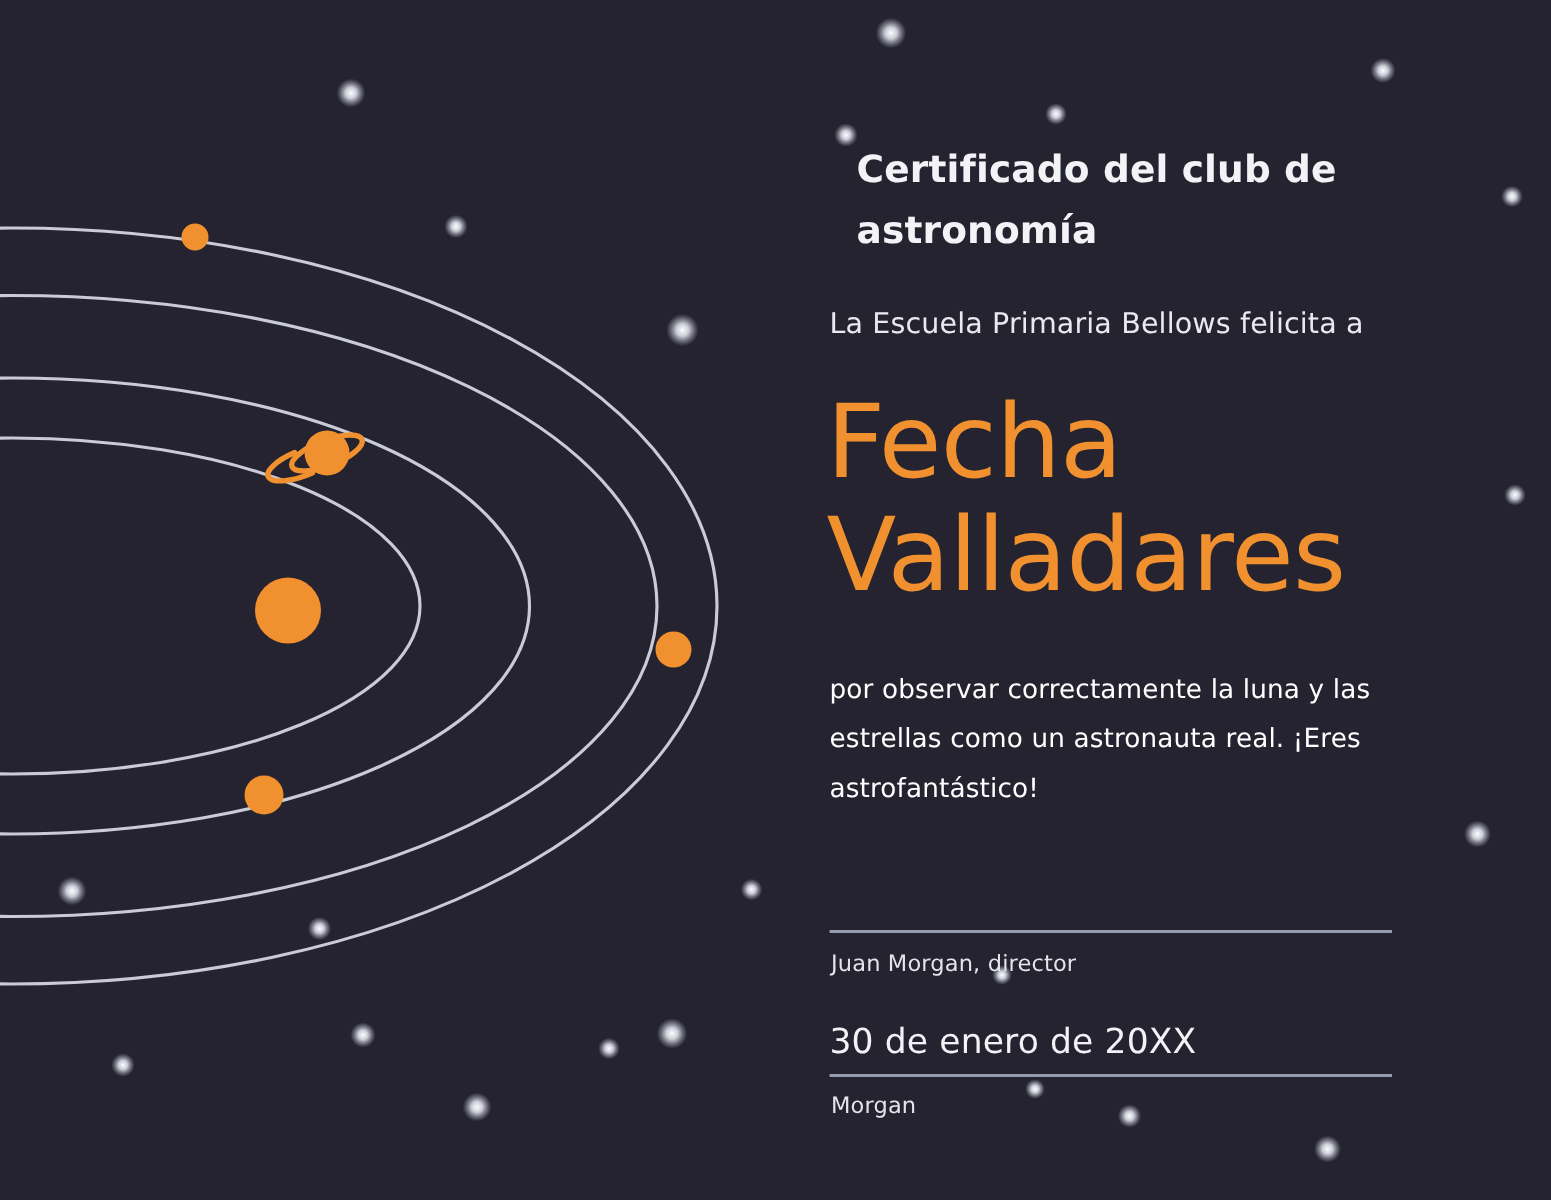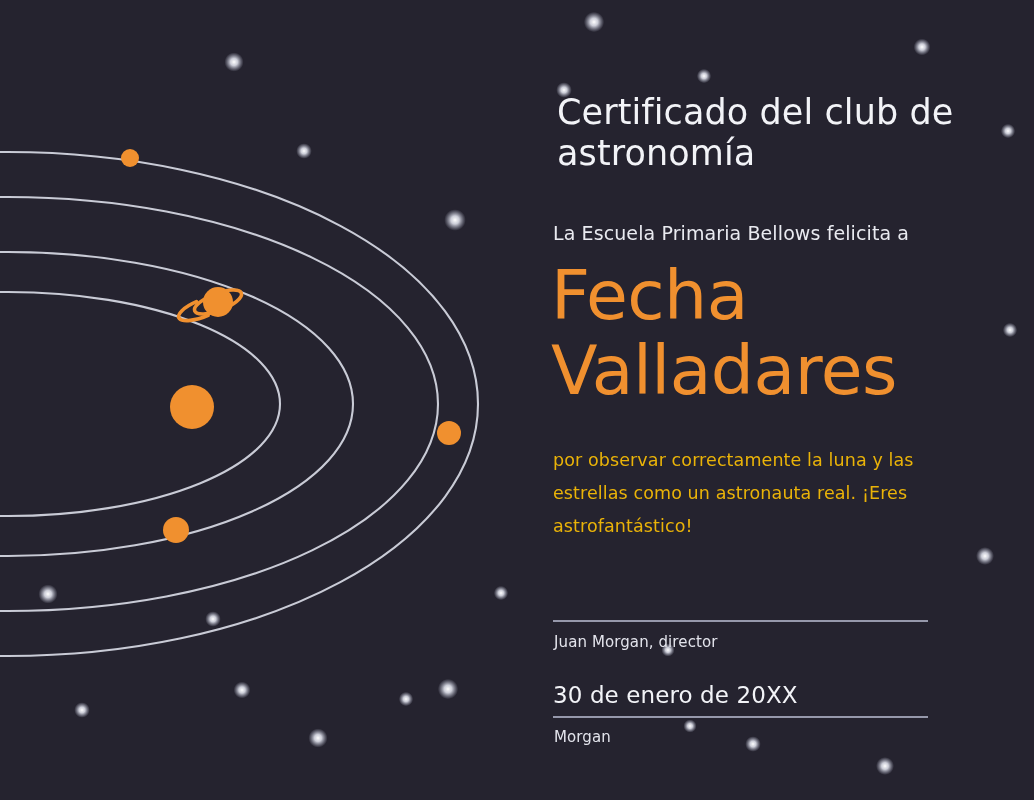--- a/index.html
+++ b/index.html
@@ -23,33 +23,33 @@
   }
   .content {
     position: absolute;
     left: 553px;
     top: 0;
     width: 420px;
     height: 800px;
   }
   .cert-title {
     position: absolute;
-    left: 4px;
+    left: 18px;
     top: 92px;
     width: 400px;
-    font-size: 35px;
+    font-size: 25px;
     line-height: 41px;
-    font-weight: 400;
+    font-weight: 700;
     color: #f2f3f7;
     letter-spacing: 0.1px;
   }
   .congrats-line {
     position: absolute;
     left: 0;
-    top: 220px;
+    top: 203px;
     width: 420px;
     font-size: 19px;
     line-height: 26px;
     color: #e9eaf0;
     letter-spacing: 0.1px;
   }
   .recipient-name {
     position: absolute;
     left: -2px;
     top: 258px;
@@ -60,21 +60,21 @@
     color: #f0902f;
     letter-spacing: -0.5px;
   }
   .citation {
     position: absolute;
     left: 0;
     top: 444px;
     width: 404px;
     font-size: 17.5px;
     line-height: 33px;
-    color: #eab308;
+    color: #ffffff;
     letter-spacing: 0.1px;
   }
   .rule {
     position: absolute;
     left: 0;
     width: 375px;
     height: 2px;
     background: #9698ab;
   }
   .rule-signature { top: 620px; }

